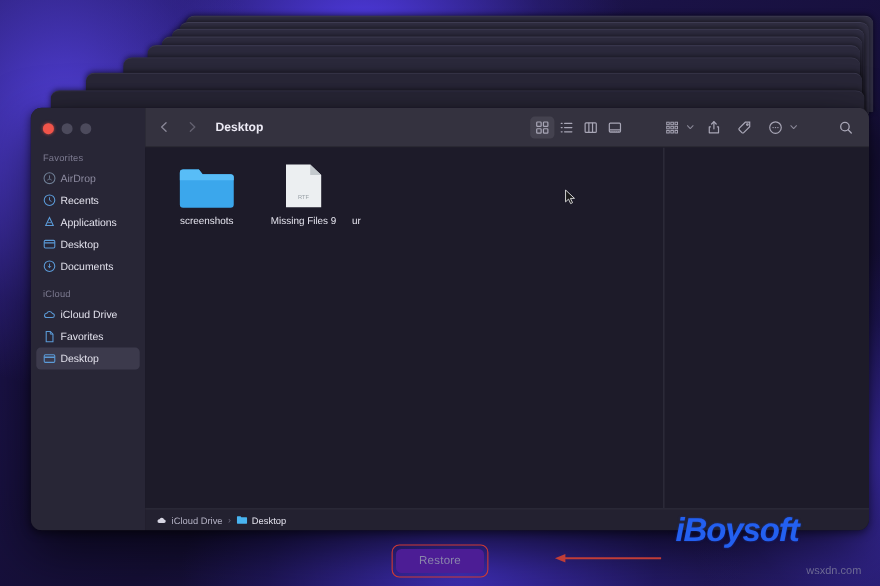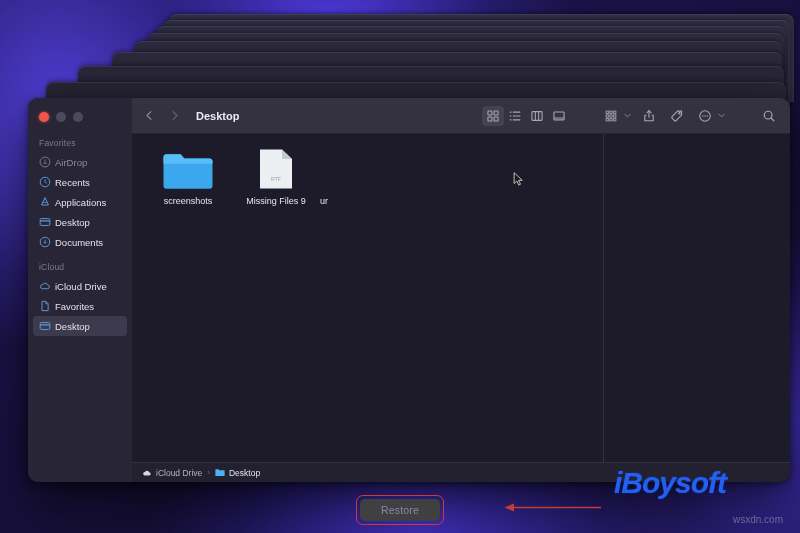--- a/index.html
+++ b/index.html
@@ -200,21 +200,21 @@
     color: #f2f1f8;
   }
   #restore-wrap {
     position: relative;
     padding: 3px;
     border: 1.5px solid #cf3a34;
     border-radius: 7px;
   }
   #restore-btn {
     width: 80px;
-    background: #404040;
+    background: #4c1d95;
     color: #8a86ab;
   }
 
   
   #arrow {
     position: absolute;
     left: 503px; top: 502px;
     width: 99px; height: 11px;
   }
 

